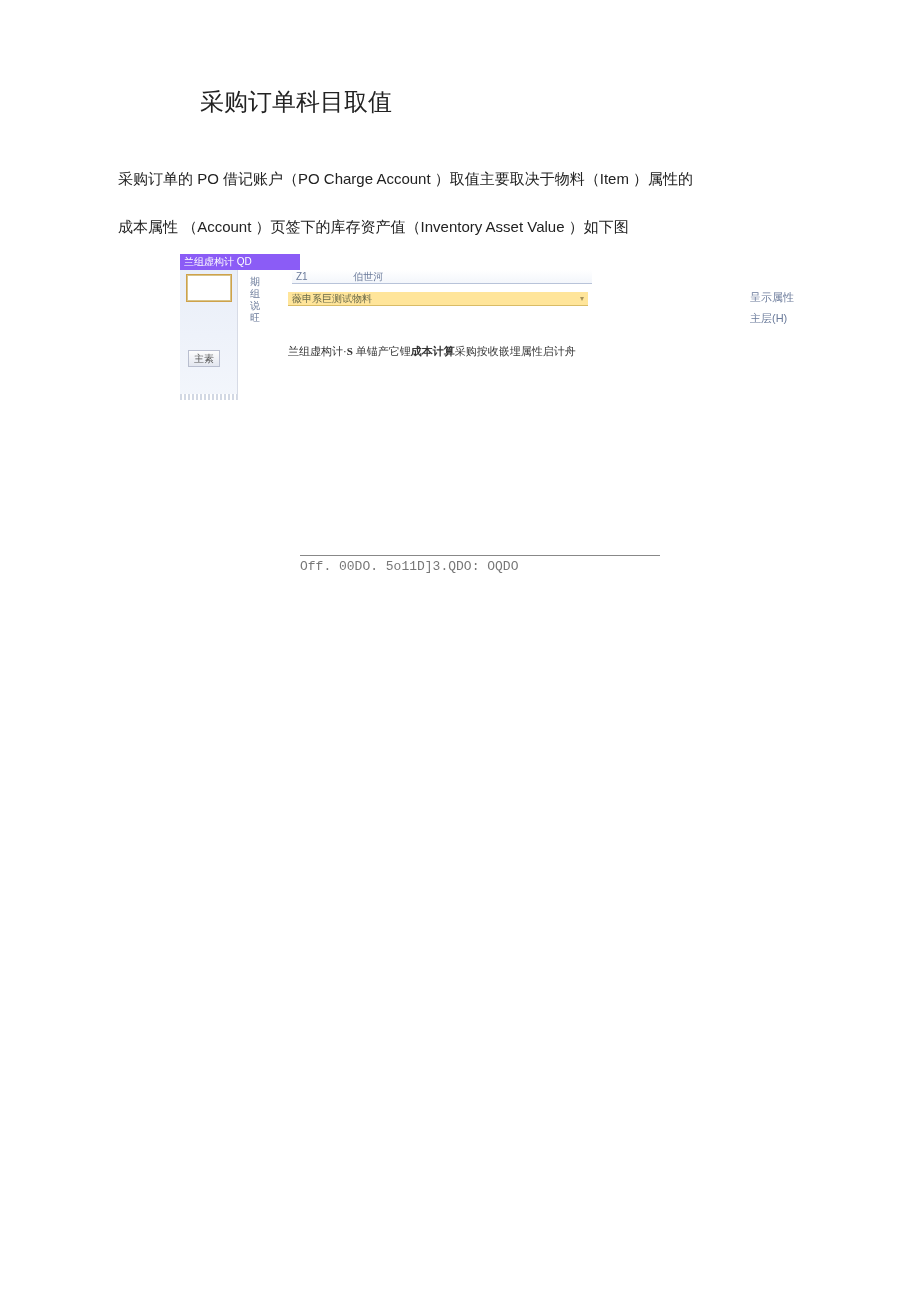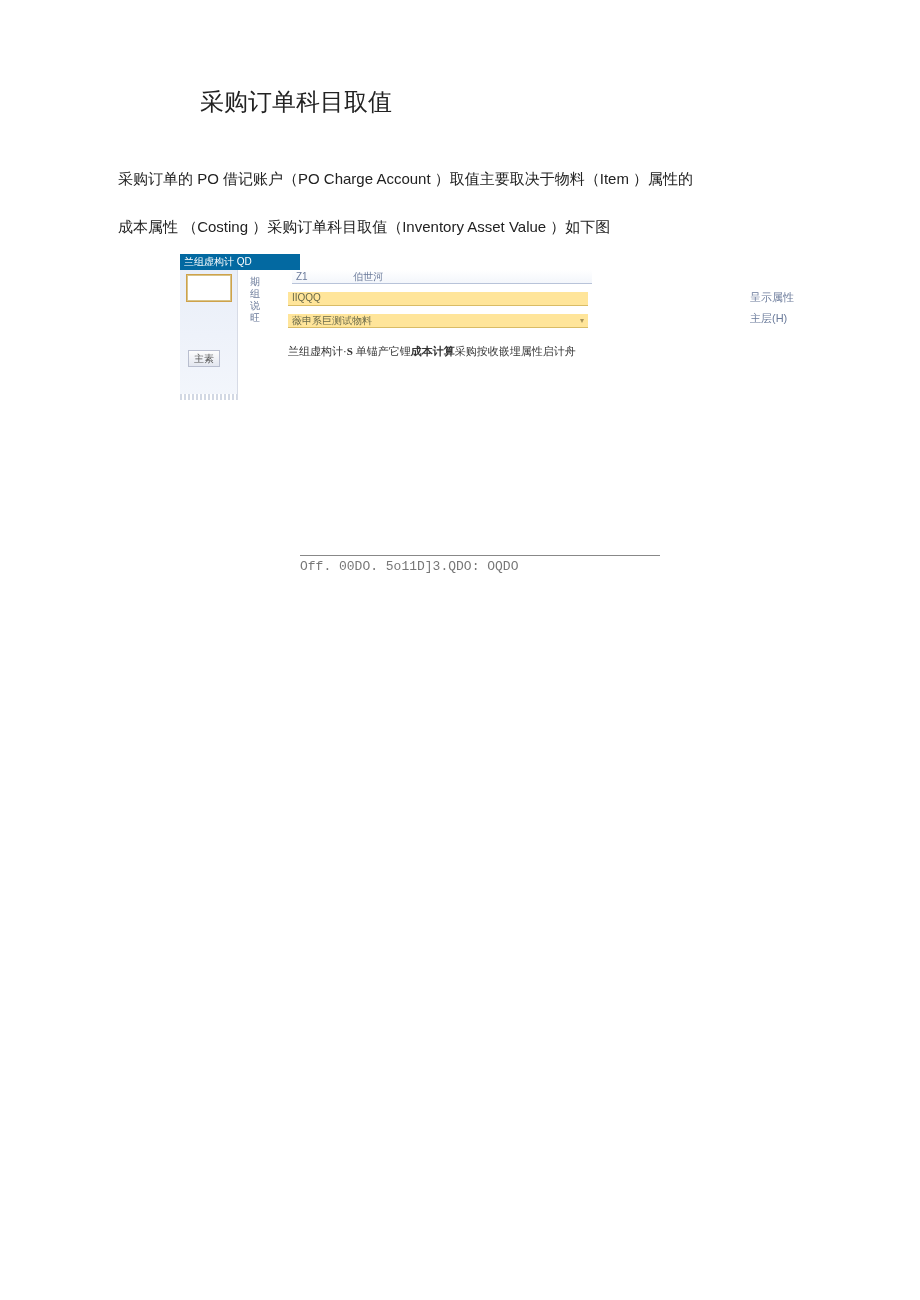--- a/index.html
+++ b/index.html
@@ -30,21 +30,21 @@
   .figure {
     position: relative;
     margin: 4px 0 0 50px;
     width: 800px;
     height: 160px;
   }
   .titlebar {
     position: absolute;
     left: 70px; top: 0;
     width: 120px; height: 16px;
-    background: #0369a1;
+    background: #8b5cf6;
     color: #fff;
     font-size: 10px;
     padding: 1px 4px;
     box-sizing: border-box;
     overflow: hidden;
   }
   .thumb-col {
     position: absolute;
     left: 70px; top: 16px;
     width: 58px; height: 130px;
@@ -125,21 +125,21 @@
     font-size:13px; color:#777;
     font-family:Liberation Mono, monospace;
   }
 </style>
 </head>
 <body>
 
 <div class="page">
   <h1 class="title">采购订单科目取值</h1>
   <p class="para">采购订单的 PO 借记账户（PO Charge Account ）取值主要取决于物料（Item ）属性的</p>
-  <p class="para">成本属性 （Costing ）采购订单科目取值（Inventory Asset Value ）如下图</p>
+  <p class="para">成本属性 （Account ）页签下的库存资产值（Inventory Asset Value ）如下图</p>
 
   <div class="figure">
 
     <div class="titlebar">兰组虚构计 QD</div>
 
     <div class="thumb-col">
       <div class="thumb-item"></div>
       <div class="thumb-stripe"></div>
     </div>
 
@@ -154,25 +154,20 @@
       </div>
 
       <div class="row" style="margin-top:0;">
         <div class="field-z">
           <span>Z1</span>
           <span style="display:inline-block;width:40px;"></span>
           <span>伯世河</span>
         </div>
       </div>
       <div class="row">
-        <div class="field-yellow">
-          <span>IIQQQ</span>
-        </div>
-      </div>
-      <div class="row">
         <div class="field-yellow short">
           <span>薇申系巨测试物料</span>
           <span class="caret">▾</span>
         </div>
       </div>
 
       <div class="form-long-text">
         <span>兰组虚构计·</span><b>S</b><span> 单锚产它锂</span><b>成本计算</b><span>采购按收嵌埋属性启计舟</span>
       </div>
 

